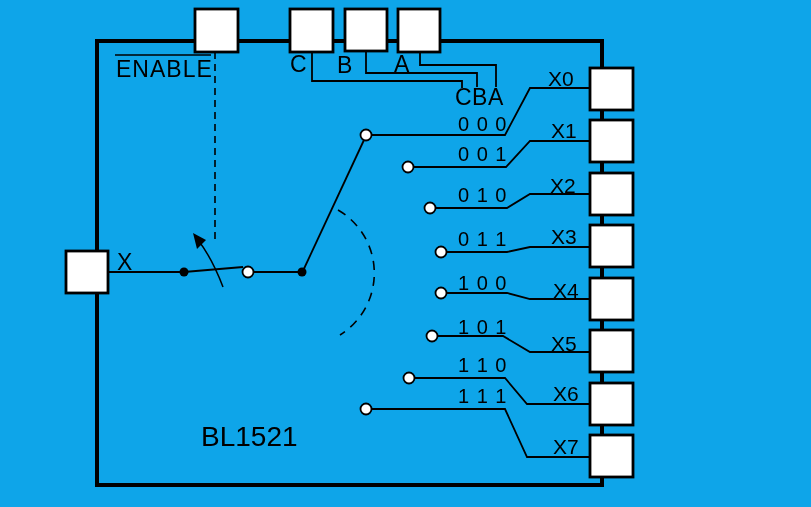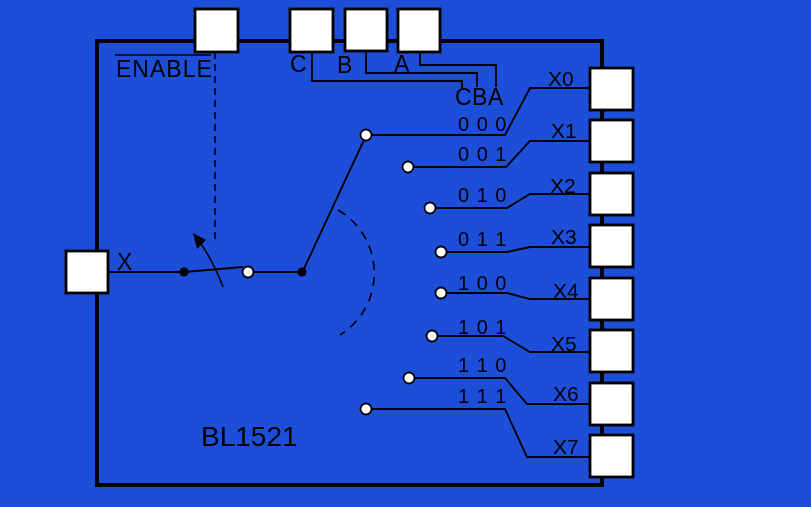--- a/index.html
+++ b/index.html
@@ -1,20 +1,20 @@
 <!DOCTYPE html>
 <html><head>
 <meta charset="utf-8">
 <style>
   html, body { margin: 0; padding: 0; background: #ffffff; }
   .stage {
     position: relative;
     width: 811px;
     height: 507px;
-    background: #1d4ed8;
+    background: #0ea5e9;
     overflow: hidden;
   }
   svg { display: block; }
   text {
     font-family: "Liberation Sans", sans-serif;
     fill: #000000;
   }
   .wire   { stroke: #000000; stroke-width: 1.8; fill: none; }
   .thin   { stroke: #000000; stroke-width: 1.5; fill: none; }
   .thick  { stroke: #000000; stroke-width: 4;   fill: none; }

